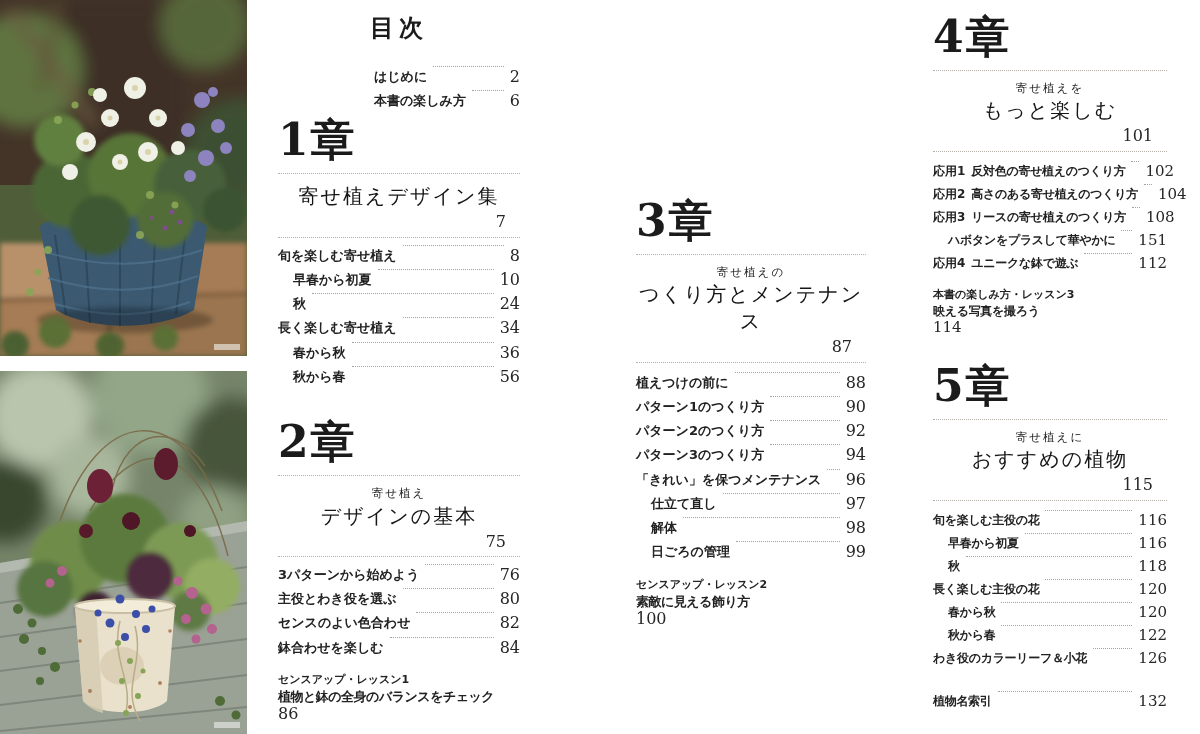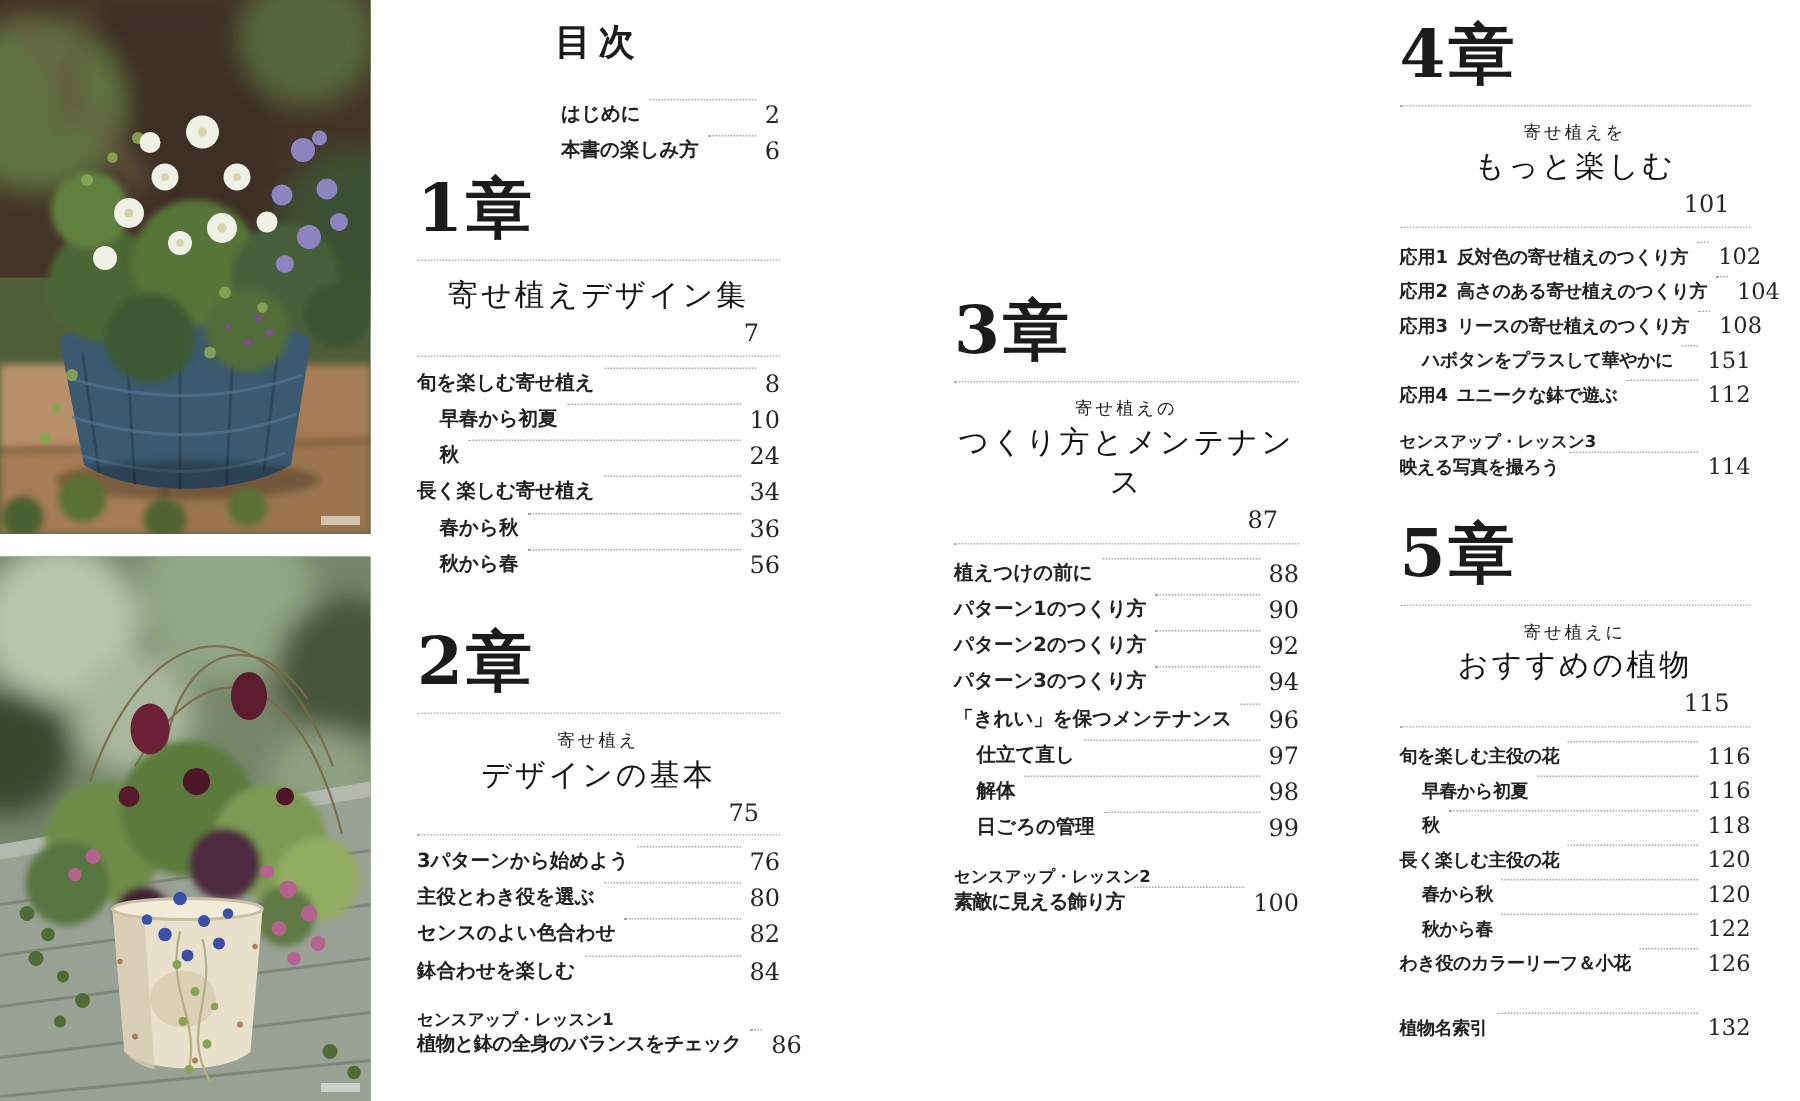--- a/index.html
+++ b/index.html
@@ -29,21 +29,21 @@
   .ch-num{font:700 44px/1.05 "DejaVu Serif","Liberation Serif",serif;color:#1b1b1b;
           letter-spacing:2px;margin:2px 0 10px;}
   .ch-head{border-top:1px dotted #b5b1aa;border-bottom:1px dotted #b5b1aa;padding:9px 0 5px;text-align:center;}
   .ch-sub{font:400 11.5px/1.5 "DejaVu Serif","Liberation Serif",serif;color:#222;letter-spacing:2px;}
   .ch-title{font:400 20px/1.35 "DejaVu Serif","Liberation Serif",serif;color:#151515;letter-spacing:2px;}
   .ch-page{text-align:right;padding-right:14px;font:400 16px/1.2 "DejaVu Serif","Liberation Serif",serif;
            color:#262626;margin-top:2px;}
   .entries{margin-top:10px;}
   .lesson{margin-top:16px;}
   .lesson-label{font:700 11px/1.4 "DejaVu Sans","Liberation Sans",sans-serif;color:#222;}
-  .lesson .row{margin-top:2px;}
+  .lesson .row{margin-top:2px;flex-direction:column;}
   .lesson .lbl{letter-spacing:-0.5px;}
 
   #ch2{margin-top:34px;}
   #ch3{margin-top:150px;}
   #ch5{margin-top:28px;}
   #colB .entries{margin-top:12px;}
   #colC .row{font-size:12px;}
   #colC .lbl{letter-spacing:-0.3px;}
   #colC .pg{font-size:15px;}
   #colC .entries{margin-top:12px;}
@@ -451,21 +451,21 @@
           <span class="pg">151</span>
         </div>
         <div class="row">
           <span class="prefix">応用4</span>
           <span class="lbl">ユニークな鉢で遊ぶ</span>
           <span class="leader"></span>
           <span class="pg">112</span>
         </div>
       </div>
     <div class="lesson">
-      <div class="lesson-label">センスアップ・レッスン3</div>
+      <div class="lesson-label">本書の楽しみ方・レッスン3</div>
       <div class="row">
         <span class="lbl">映える写真を撮ろう</span>
         <span class="leader"></span>
         <span class="pg">114</span>
       </div>
     </div>
   </div>
 
   <div class="section" id="ch5">
     <div class="ch-num">5章</div>

